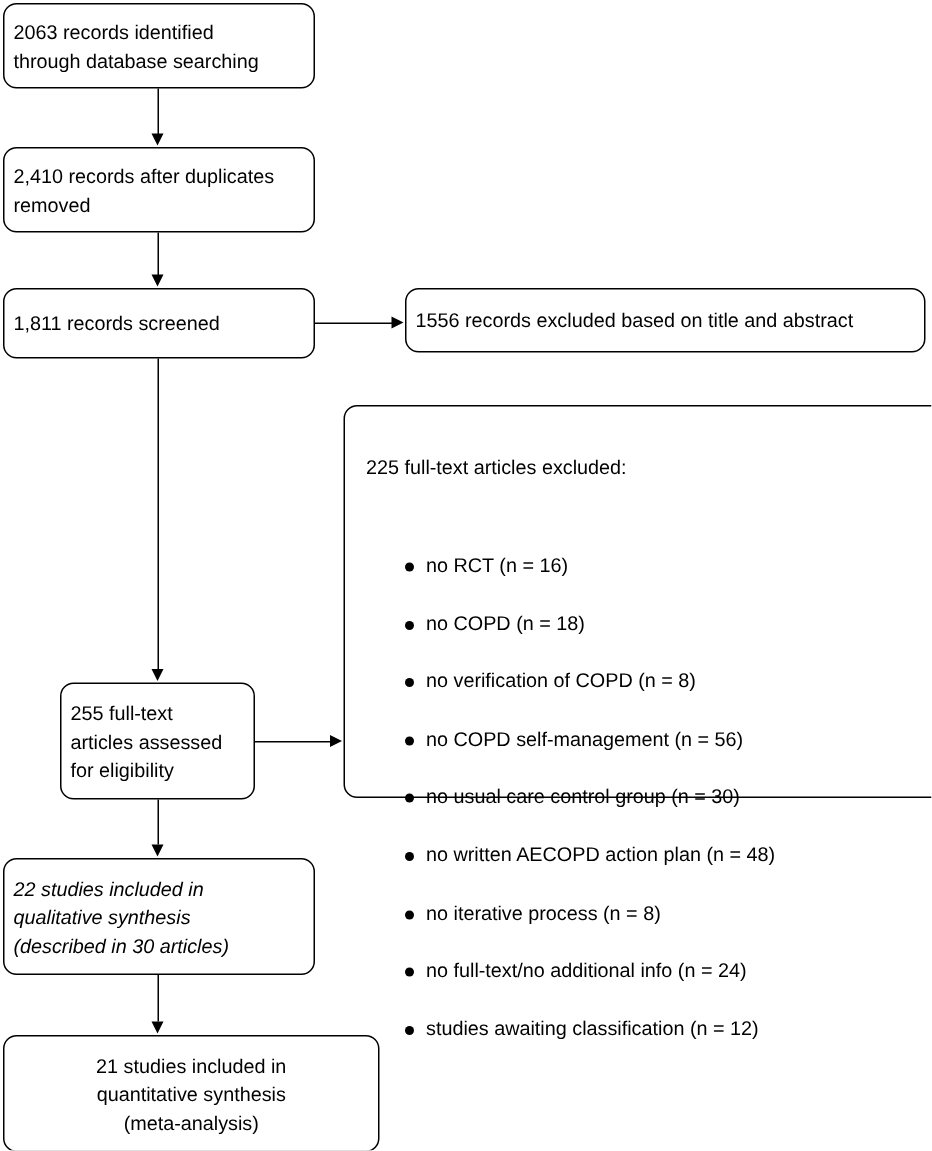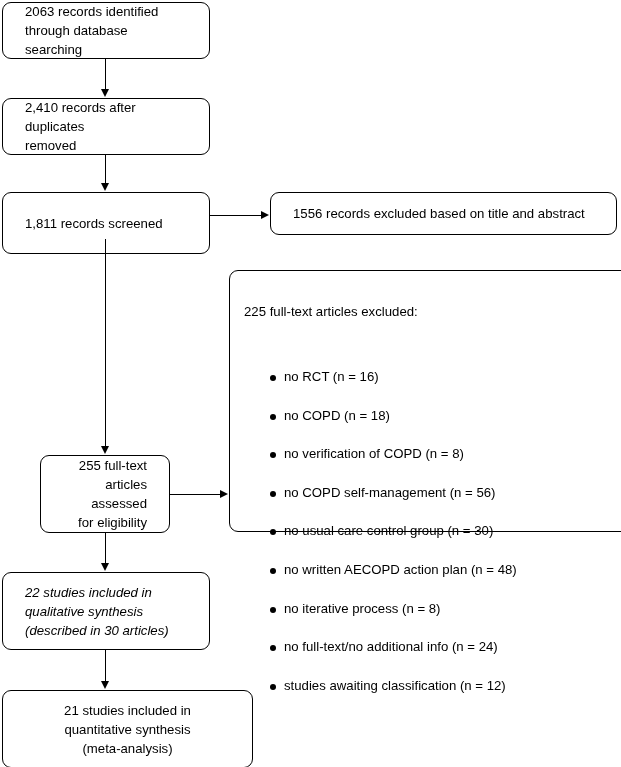--- a/index.html
+++ b/index.html
@@ -21,34 +21,34 @@
   }
   .node {
     position: absolute;
     box-sizing: border-box;
     border: 1px solid #000000;
     border-radius: 9px;
     background: #ffffff;
     font-size: 13.2px;
     line-height: 19px;
     color: #000000;
-    padding: 8px 22px;
+    padding: 8px 6px;
     white-space: pre-line;
   }
   .node.center-v {
     display: flex;
     flex-direction: column;
     justify-content: center;
   }
   
   #node-identified   { left: 2px;   top: 2px;   width: 208px; height: 57px;  }
   #node-duplicates   { left: 2px;   top: 98px;  width: 208px; height: 57px;  }
-  #node-screened     { left: 2px;   top: 192px; width: 208px; height: 62px;  }
+  #node-screened     { left: 2px;   top: 192px; width: 208px; height: 47px;  }
   #node-excl-title   { left: 270px; top: 192px; width: 347px; height: 43px;  }
-  #node-eligibility  { left: 40px;  top: 455px; width: 130px; height: 78px; text-align: right;  }
+  #node-eligibility  { left: 40px;  top: 455px; width: 130px; height: 78px;  }
   #node-qualitative  { left: 2px;   top: 572px; width: 208px; height: 78px; font-style: italic;  }
   #node-quantitative { left: 2px;   top: 690px; width: 251px; height: 78px; text-align: center;  }
 
   #node-excl-list {
     left: 229px; top: 270px; width: 460px; height: 262px;
     padding: 12px 14px;
   }
   .excl-heading {
     font-size: 13.2px;
     line-height: 19px;

